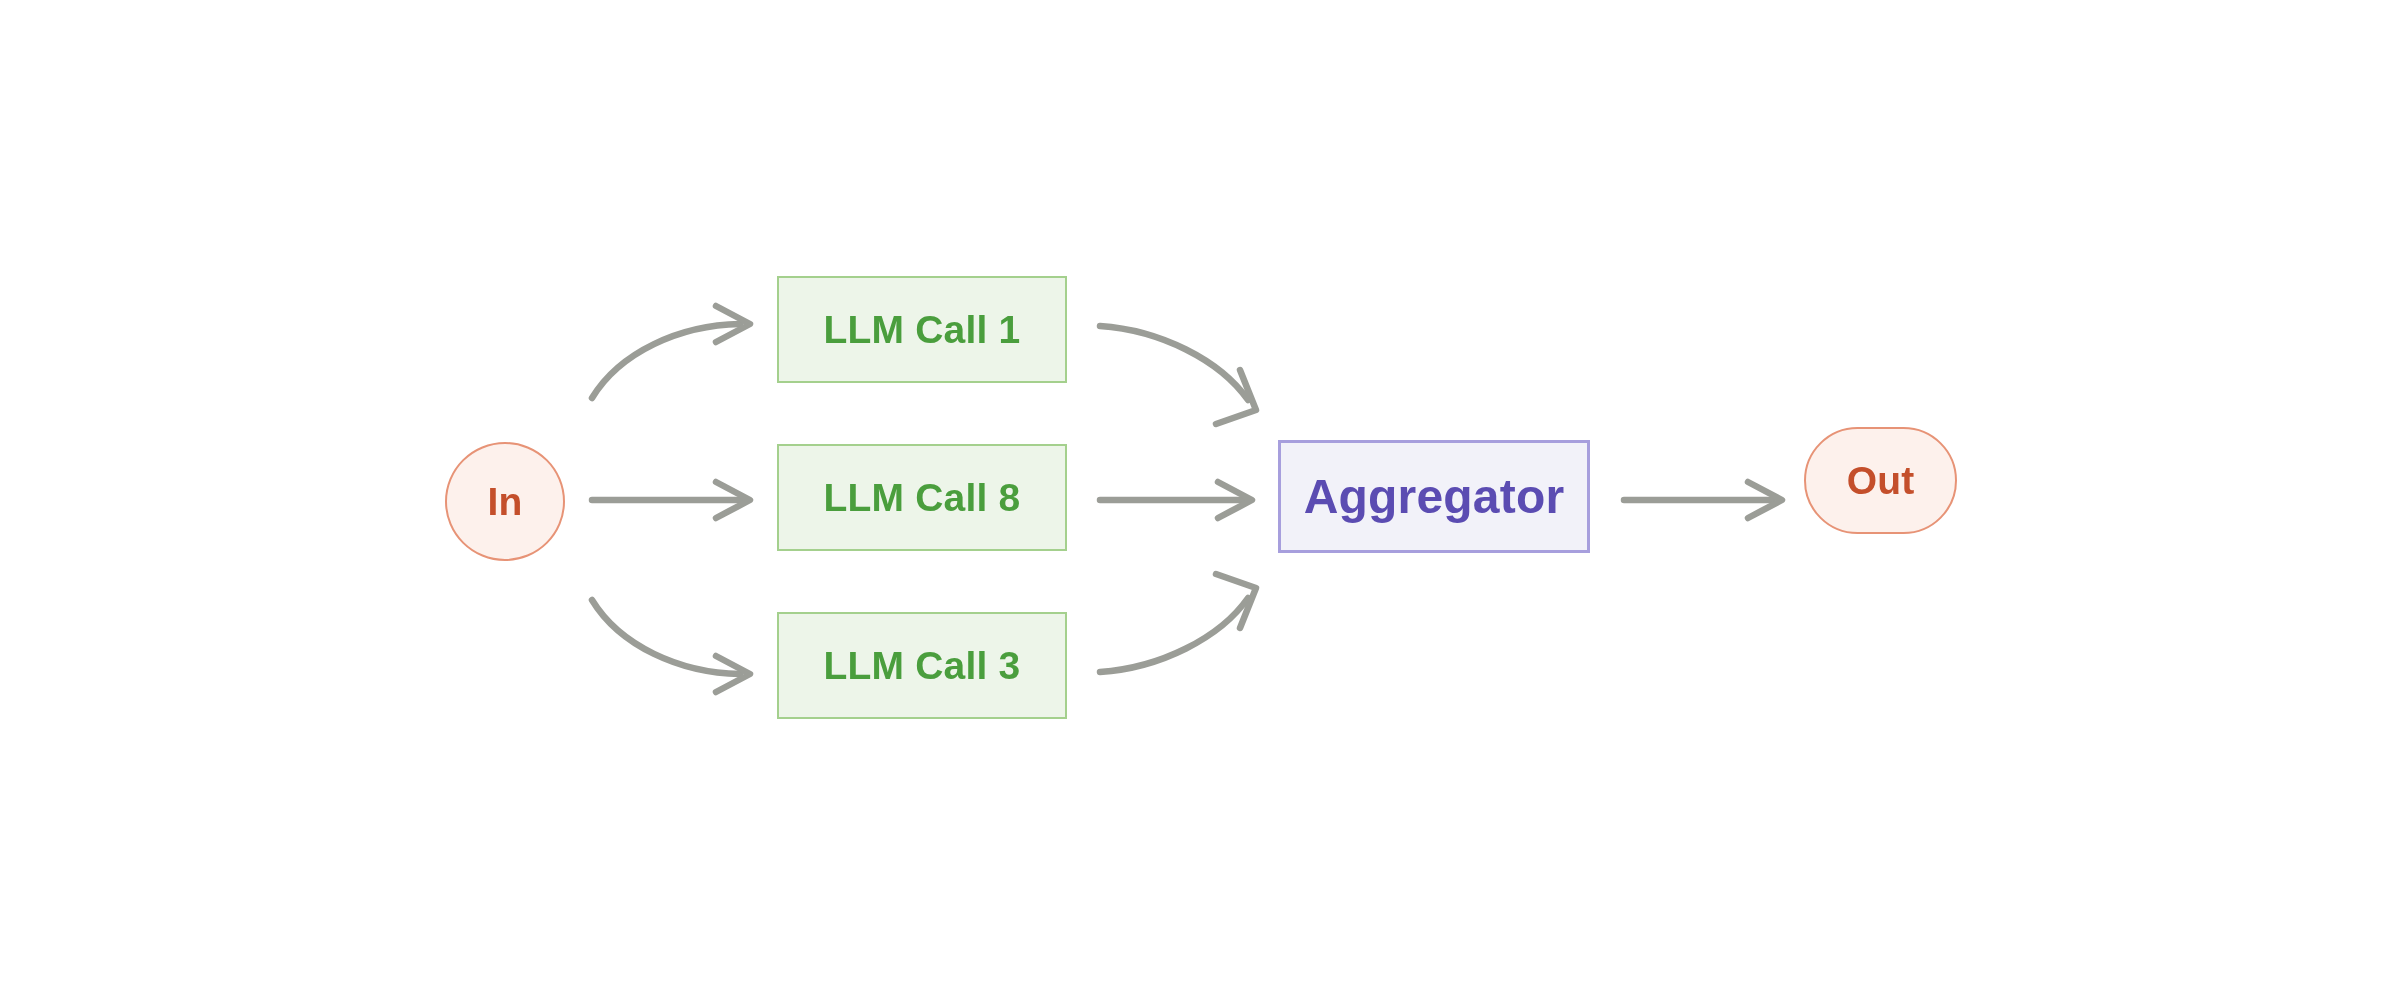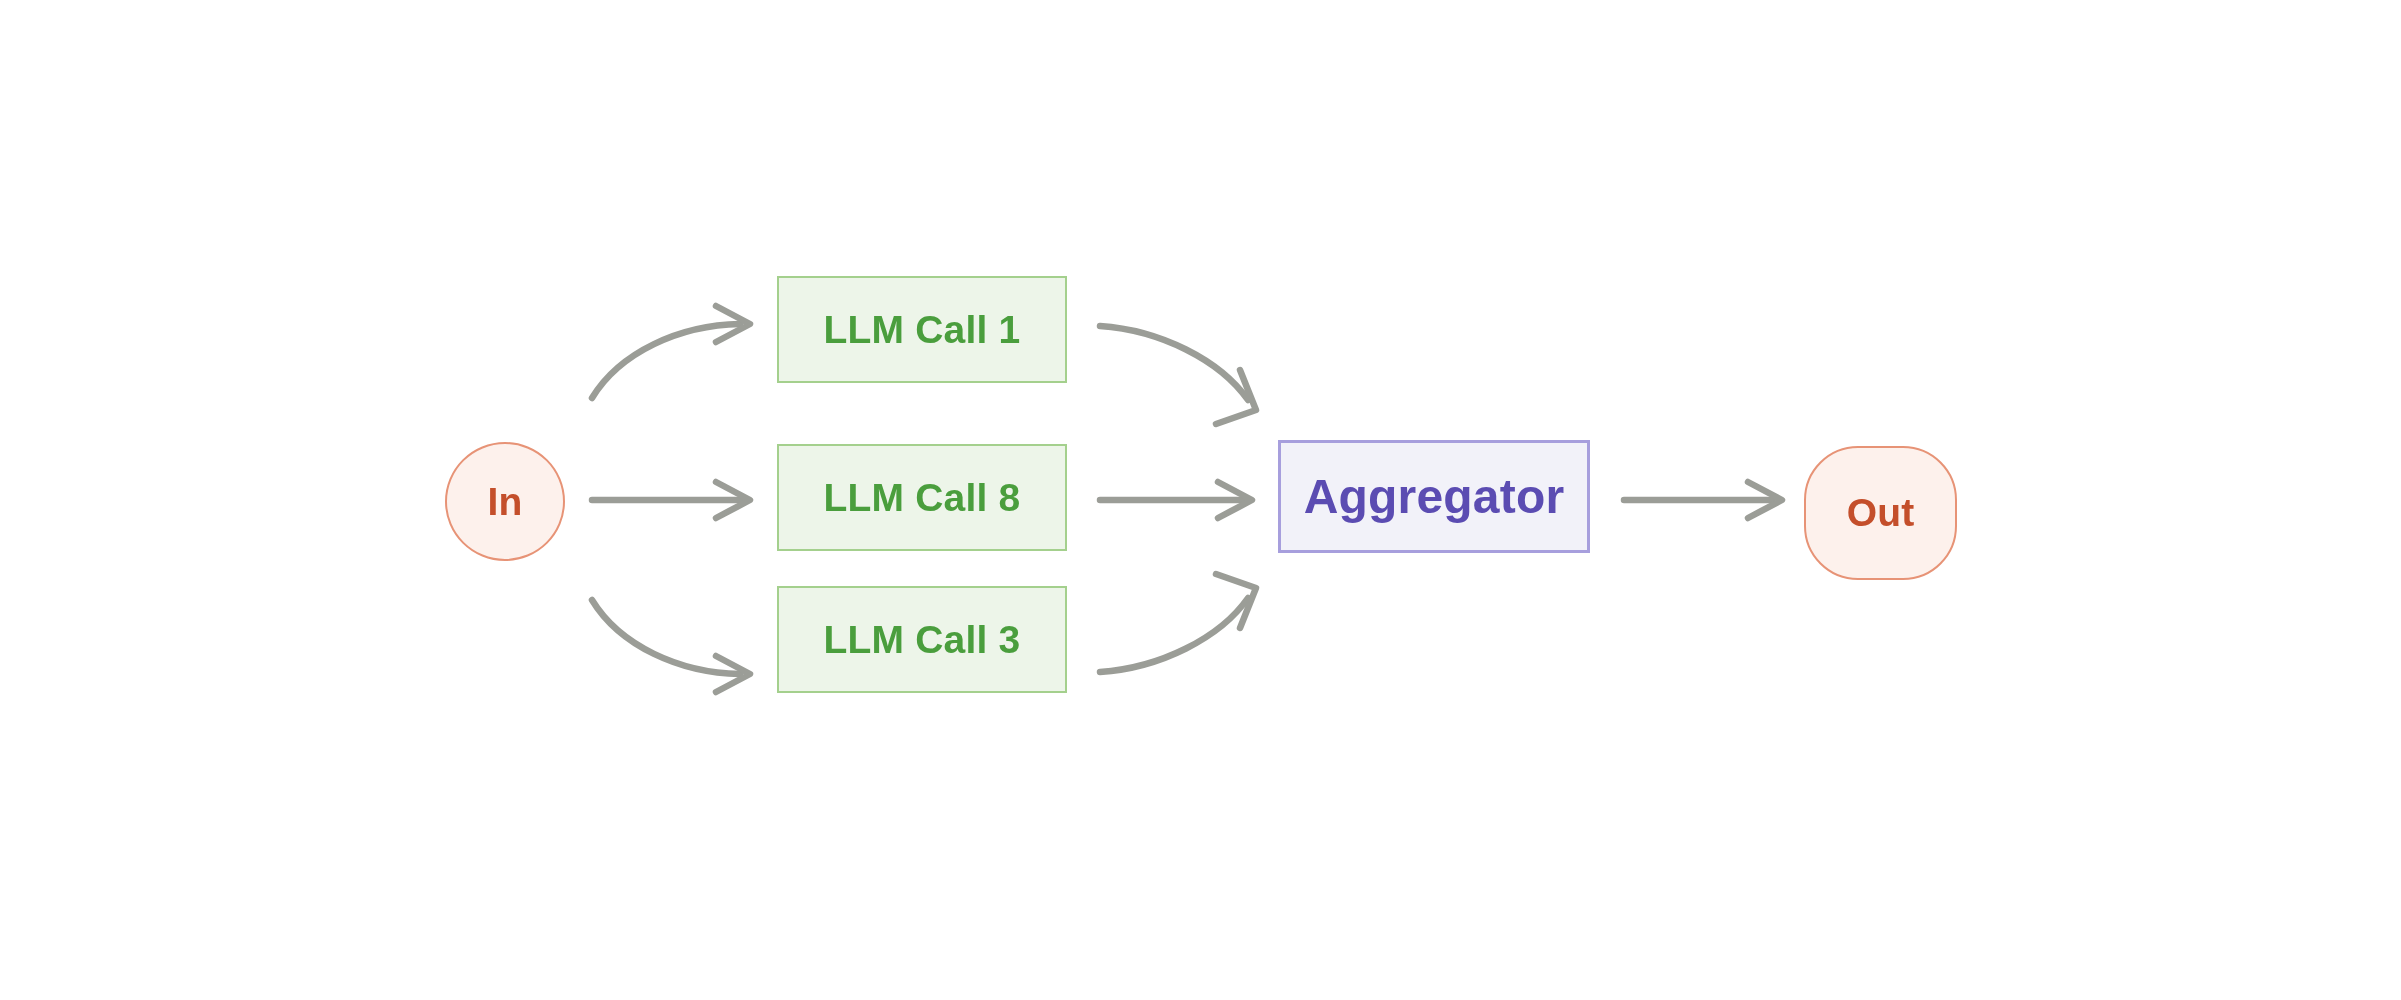--- a/index.html
+++ b/index.html
@@ -48,40 +48,40 @@
   .node-in {
     left: 445px;
     top: 442px;
     width: 120px;
     height: 119px;
     border-radius: 50%;
     font-size: 39px;
   }
   .node-out {
     left: 1804px;
-    top: 446px;
+    top: 427px;
     width: 153px;
-    height: 134px;
+    height: 107px;
     border-radius: 54px;
     font-size: 39px;
   }
   
   .node-process {
     left: 777px;
     width: 290px;
     height: 107px;
     background: #edf5e9;
     border: 2px solid #a4d08d;
     color: #4a9e3d;
     font-size: 39px;
     font-weight: bold;
   }
   .row-1 { top: 276px; }
   .row-2 { top: 444px; }
-  .row-3 { top: 586px; }
+  .row-3 { top: 612px; }
   
   .node-aggregator {
     left: 1278px;
     top: 440px;
     width: 312px;
     height: 113px;
     background: #f2f2f9;
     border: 3px solid #a79fdd;
     color: #5b4cb2;
     font-size: 48px;

